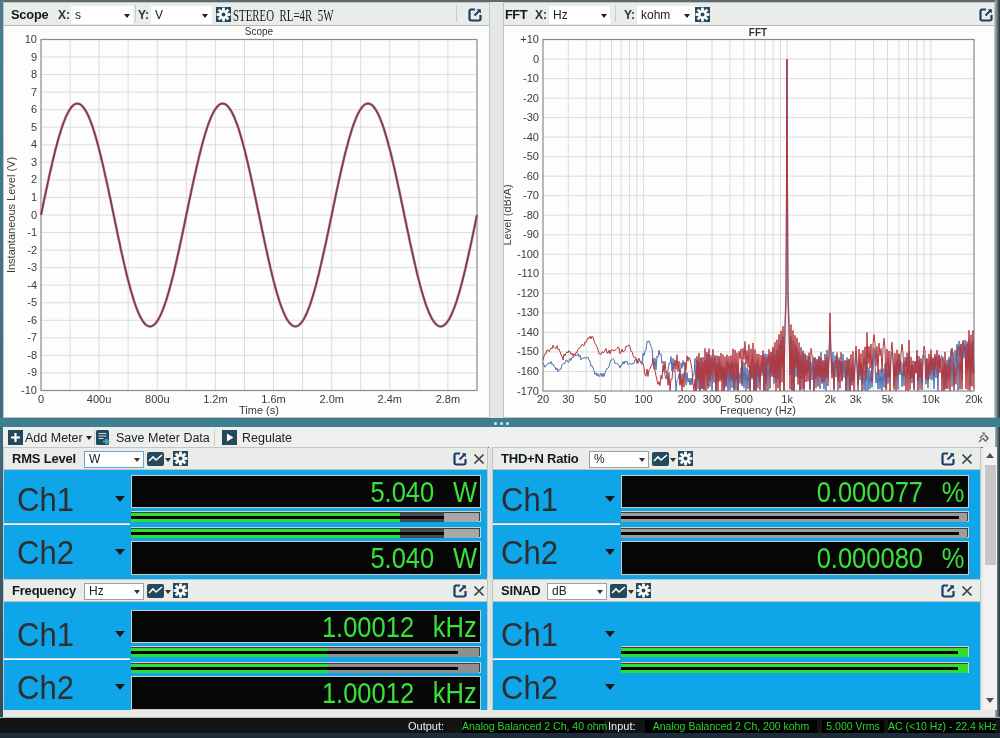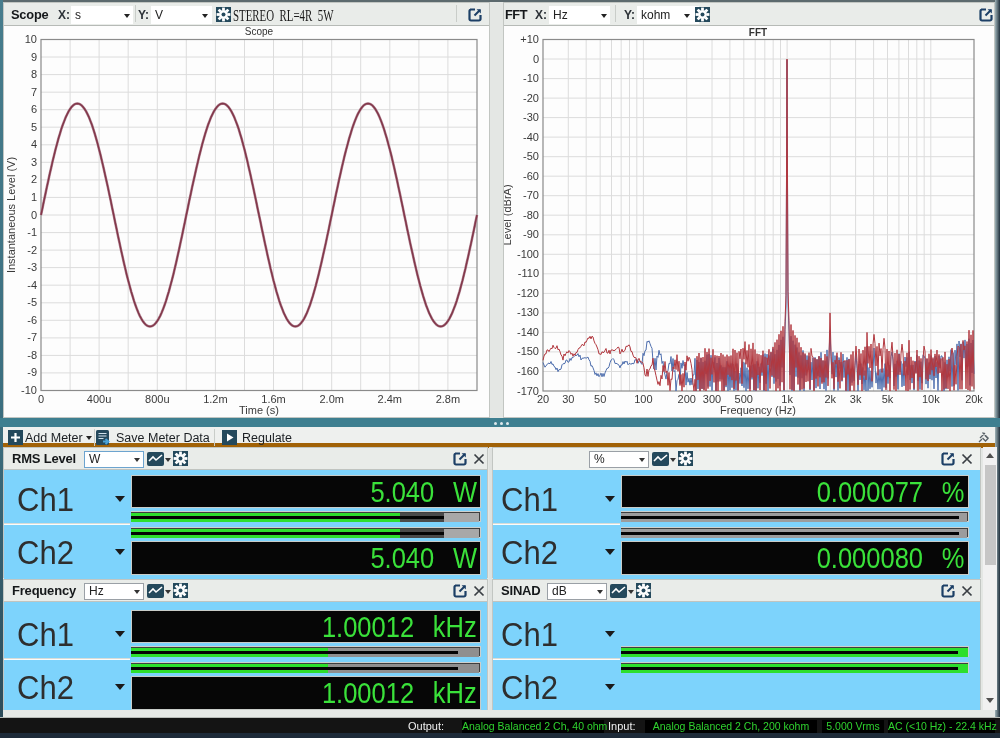--- a/index.html
+++ b/index.html
@@ -8,21 +8,21 @@
 .phdr{position:absolute;left:0;top:0;right:0;height:23px;background:#e9ece9;border-bottom:1px solid #b6bab6}
 .ptitle{position:absolute;left:7px;top:4px;font-size:13.5px;font-weight:bold;color:#15181a;letter-spacing:-0.2px;transform:scaleX(0.95);transform-origin:0 50%}
 .xy{position:absolute;top:5px;font-size:12px;color:#2c3237;font-weight:bold}
 .pcombo{position:absolute;top:2.5px;height:18px;background:#fff;font-size:12px;color:#222;padding:2px 4px}
 svg text{font-family:"Liberation Sans",sans-serif;font-size:11px;fill:#3a3a3a}
 .grid line{stroke:#dcdcdc;stroke-width:1}
 .mpanel{position:absolute;background:#eef1ee;border:1px solid #c2c6c2}
 .mhdr{position:absolute;left:0;top:0;right:0;height:22px;background:#e9ece9;border-bottom:1px solid #c0c4c0}
 .mtitle{position:absolute;left:8px;top:3px;font-size:13px;font-weight:bold;color:#15181a;letter-spacing:-0.2px}
 .combo{position:absolute;width:60px;height:17px;background:#fff;border:1px solid #9aa0a6;font-size:12px;color:#222;padding:0 4px;line-height:15px}
-.mbody{position:absolute;left:0;right:0;background:#7dd3fc}
+.mbody{position:absolute;left:0;right:0;background:#0ea5e9}
 .chlab{position:absolute;left:13px;font-size:33px;color:#2e2e2e;transform:scaleX(0.94);transform-origin:0 50%}
 .rowsep{position:absolute;left:0;width:126px;height:2px;background:#fbfcfb;border-top:1px solid #d8dcd8}
 .disp{position:absolute;background:#060606;border:1px solid #c8ccc8;text-align:right;white-space:nowrap}
 .dwrap{display:inline-block;transform:scaleX(0.85);transform-origin:100% 50%}
 .dval{font-size:30px;color:#3ae13a;line-height:31px}
 .dunit{font-size:30px;color:#3ae13a;line-height:31px;margin-left:22px;margin-right:4px}
 .bar{position:absolute;height:11px;background:#3f3f3f;border:1px solid #cdd0cd;border-left:none}
 .tbtxt{font-size:12.5px;color:#1b1f23;position:absolute;top:4px}
 .sep{position:absolute;top:2px;width:1px;height:17px;background:#c9cdc9}
 .sbar{position:absolute;font-size:11px;color:#f0f0f0}
@@ -247,21 +247,21 @@
 <text x="470.0" y="400" text-anchor="middle">20k</text>
 <text x="254" y="411" text-anchor="middle">Frequency (Hz)</text>
 <text x="7" y="212" text-anchor="middle" transform="rotate(-90 7 212)">Level (dBrA)</text>
 </svg>
 </div>
 <div class="abs" style="left:0;top:418px;width:1000px;height:9px;background:#3e7f90">
     <div style="position:absolute;left:494px;top:3.5px;width:3px;height:3px;background:#dfe9ec;border-radius:50%"></div>
     <div style="position:absolute;left:500px;top:3.5px;width:3px;height:3px;background:#dfe9ec;border-radius:50%"></div>
     <div style="position:absolute;left:506px;top:3.5px;width:3px;height:3px;background:#dfe9ec;border-radius:50%"></div>
   </div>
-<div class="abs" style="left:3px;top:427px;width:992px;height:21px;background:#eef0ee;border-bottom:5px solid #a16207">
+<div class="abs" style="left:3px;top:427px;width:992px;height:21px;background:#eef0ee;border-bottom:1px solid #a16207">
 <svg class="abs" style="left:5px;top:3px" width="15" height="15">
       <rect width="15" height="15" fill="#24495c"></rect>
       <path d="M7.5 3 V12 M3 7.5 H12" stroke="#fff" stroke-width="2.2"></path>
     </svg>
 <div class="tbtxt" style="left:22px">Add Meter</div>
 <div style="position:absolute;left:83px;top:9px;width:0;height:0;border-left:3.5px solid transparent;border-right:3.5px solid transparent;border-top:4.2px solid #222"></div>
 <div class="sep" style="left:91px"></div>
 <svg class="abs" style="left:93px;top:3px" width="16" height="15" viewBox="0 0 16 15">
       <rect x="0" y="0" width="13" height="15" rx="1.5" fill="#24495c"></rect>
       <path d="M2.5 3.5 h8 M2.5 6 h8 M2.5 8.5 h5" stroke="#cfe0ea" stroke-width="1.1"></path>
@@ -326,20 +326,23 @@
 </div>
 <div class="bar" style="left:127px;top:57.0px;width:350px">
 <div style="position:absolute;left:0;top:1px;height:9px;right:1px;background:#4a4a4a"></div>
 <div style="position:absolute;left:89.6%;top:1px;height:9px;right:1px;background:#a8a8a8"></div>
 <div style="position:absolute;left:0;top:1px;height:9px;width:77.1%;background:#2ddf2d"></div>
 <div style="position:absolute;left:0;top:4px;height:3px;width:89.6%;background:#050505"></div>
 </div>
 </div>
   </div>
 <div class="mpanel" style="left:492px;top:447px;width:489px;height:131px">
+<div class="mhdr">
+      <span class="mtitle">THD+N Ratio</span>
+    </div>
 <div class="combo" style="left:96px;top:3px;border-color:#9aa0a6"><span>%</span></div>
 <div style="position:absolute;left:146px;top:10px;width:0;height:0;border-left:3.5px solid transparent;border-right:3.5px solid transparent;border-top:4.2px solid #333"></div>
 <svg style="position:absolute;left:159px;top:4px" width="17" height="14" viewBox="0 0 17 14">
       <rect x="0" y="0" width="17" height="14" rx="2" fill="#24495c"></rect>
       <path d="M2 9 L6 5 L9 8 L15 3" stroke="#fff" stroke-width="1.6" fill="none"></path>
     </svg>
 <div style="position:absolute;left:177px;top:10px;width:0;height:0;border-left:3.5px solid transparent;border-right:3.5px solid transparent;border-top:4.2px solid #333"></div>
 <svg style="position:absolute;left:185px;top:3px" width="15" height="15">
       <rect width="15" height="15" fill="#24495c"></rect>
       <rect x="-1.4" y="-6.9" width="2.8" height="2.7" transform="translate(7.5,7.5) rotate(0)" fill="#fff"></rect>

